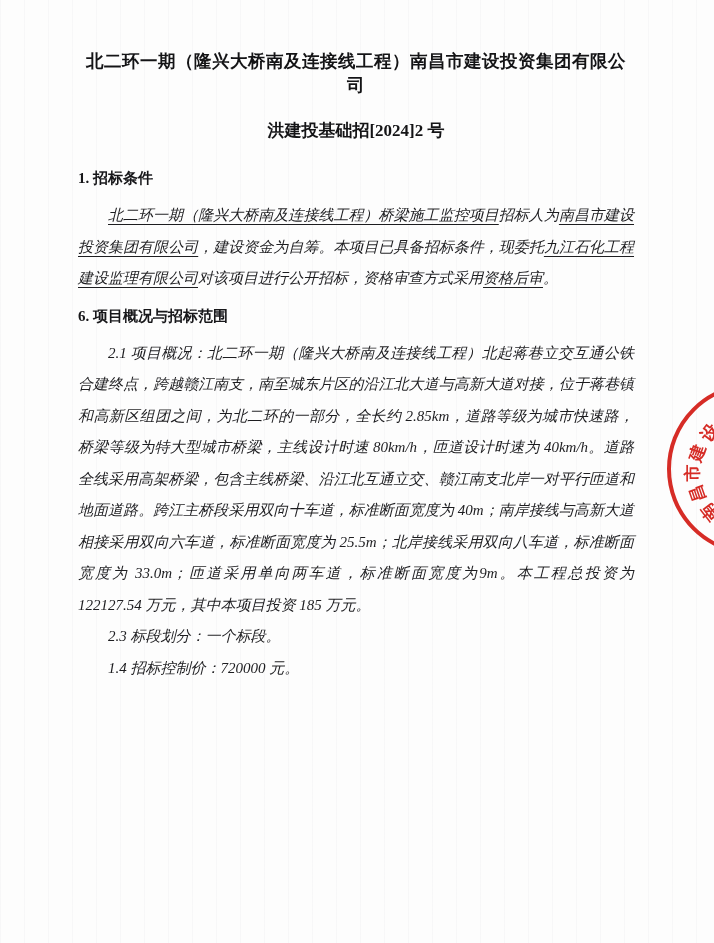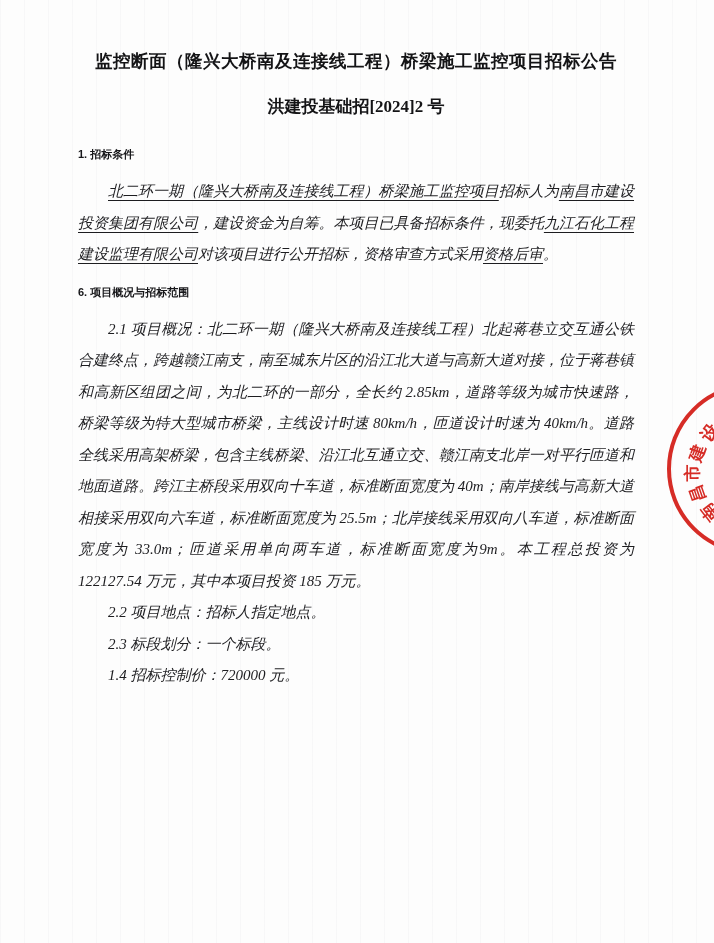--- a/index.html
+++ b/index.html
@@ -32,22 +32,22 @@
   }
   .doc-number {
     margin-top: 22px;
     font-size: 17px;
     font-weight: bold;
     text-align: center;
     line-height: 24px;
     color: #141416;
   }
   .sec-heading {
-    font-family: Liberation Sans, sans-serif;
-    font-size: 11px;
+    font-family: Liberation Serif, serif;
+    font-size: 15px;
     font-weight: bold;
     line-height: 24px;
     color: #17171a;
   }
   .h1 { margin-top: 23px; }
   .h2 { margin-top: 9px; }
   p.body-par {
     font-size: 15px;
     line-height: 31.5px;
     text-align: justify;
@@ -84,33 +84,32 @@
   .sc1 { left: 17px; top: 56px; transform: rotate(-71deg); }
   .sc2 { left: 12px; top: 76px; transform: rotate(-90deg); }
   .sc3 { left: 17px; top: 96px; transform: rotate(-109deg); }
   .sc4 { left: 29px; top: 115px; transform: rotate(-128deg); }
 </style>
 </head>
 <body>
 
 <div class="page">
 
-  <div class="doc-title">监控断面（隆兴大桥南及连接线工程）桥梁施工监控项目招标公告</div>
+  <div class="doc-title">北二环一期（隆兴大桥南及连接线工程）南昌市建设投资集团有限公司</div>
 
   <div class="doc-number">洪建投基础招[2024]2 号</div>
 
   <div class="sec-heading h1">1. 招标条件</div>
 
   <p class="body-par after-heading"><span class="u">北二环一期（隆兴大桥南及连接线工程）桥梁施工监控项目</span><span>招标人为</span><span class="u">南昌市建设投资集团有限公司</span><span>，建设资金为自筹。本项目已具备招标条件，现委托</span><span class="u">九江石化工程建设监理有限公司</span><span>对该项目进行公开招标，资格审查方式采用</span><span class="u">资格后审</span><span>。</span></p>
 
   <div class="sec-heading h2">6. 项目概况与招标范围</div>
 
   <p class="body-par after-heading">2.1 项目概况：北二环一期（隆兴大桥南及连接线工程）北起蒋巷立交互通公铁合建终点，跨越赣江南支，南至城东片区的沿江北大道与高新大道对接，位于蒋巷镇和高新区组团之间，为北二环的一部分，全长约 2.85km，道路等级为城市快速路，桥梁等级为特大型城市桥梁，主线设计时速 80km/h，匝道设计时速为 40km/h。道路全线采用高架桥梁，包含主线桥梁、沿江北互通立交、赣江南支北岸一对平行匝道和地面道路。跨江主桥段采用双向十车道，标准断面宽度为 40m；南岸接线与高新大道相接采用双向六车道，标准断面宽度为 25.5m；北岸接线采用双向八车道，标准断面宽度为 33.0m；匝道采用单向两车道，标准断面宽度为9m。本工程总投资为 122127.54 万元，其中本项目投资 185 万元。</p>
 
-  <p class="body-par tight">2.2 项目地点：招标人指定地点。</p>
 
   <p class="body-par tight">2.3 标段划分：一个标段。</p>
 
   <p class="body-par tight">1.4 招标控制价：720000 元。</p>
 
 
 
   <div class="stamp" style="border-color: rgb(214, 44, 38);">
     <span class="stamp-char sc0" style="color: rgb(214, 44, 38);">设</span>
     <span class="stamp-char sc1" style="color: rgb(214, 44, 38);">建</span>

